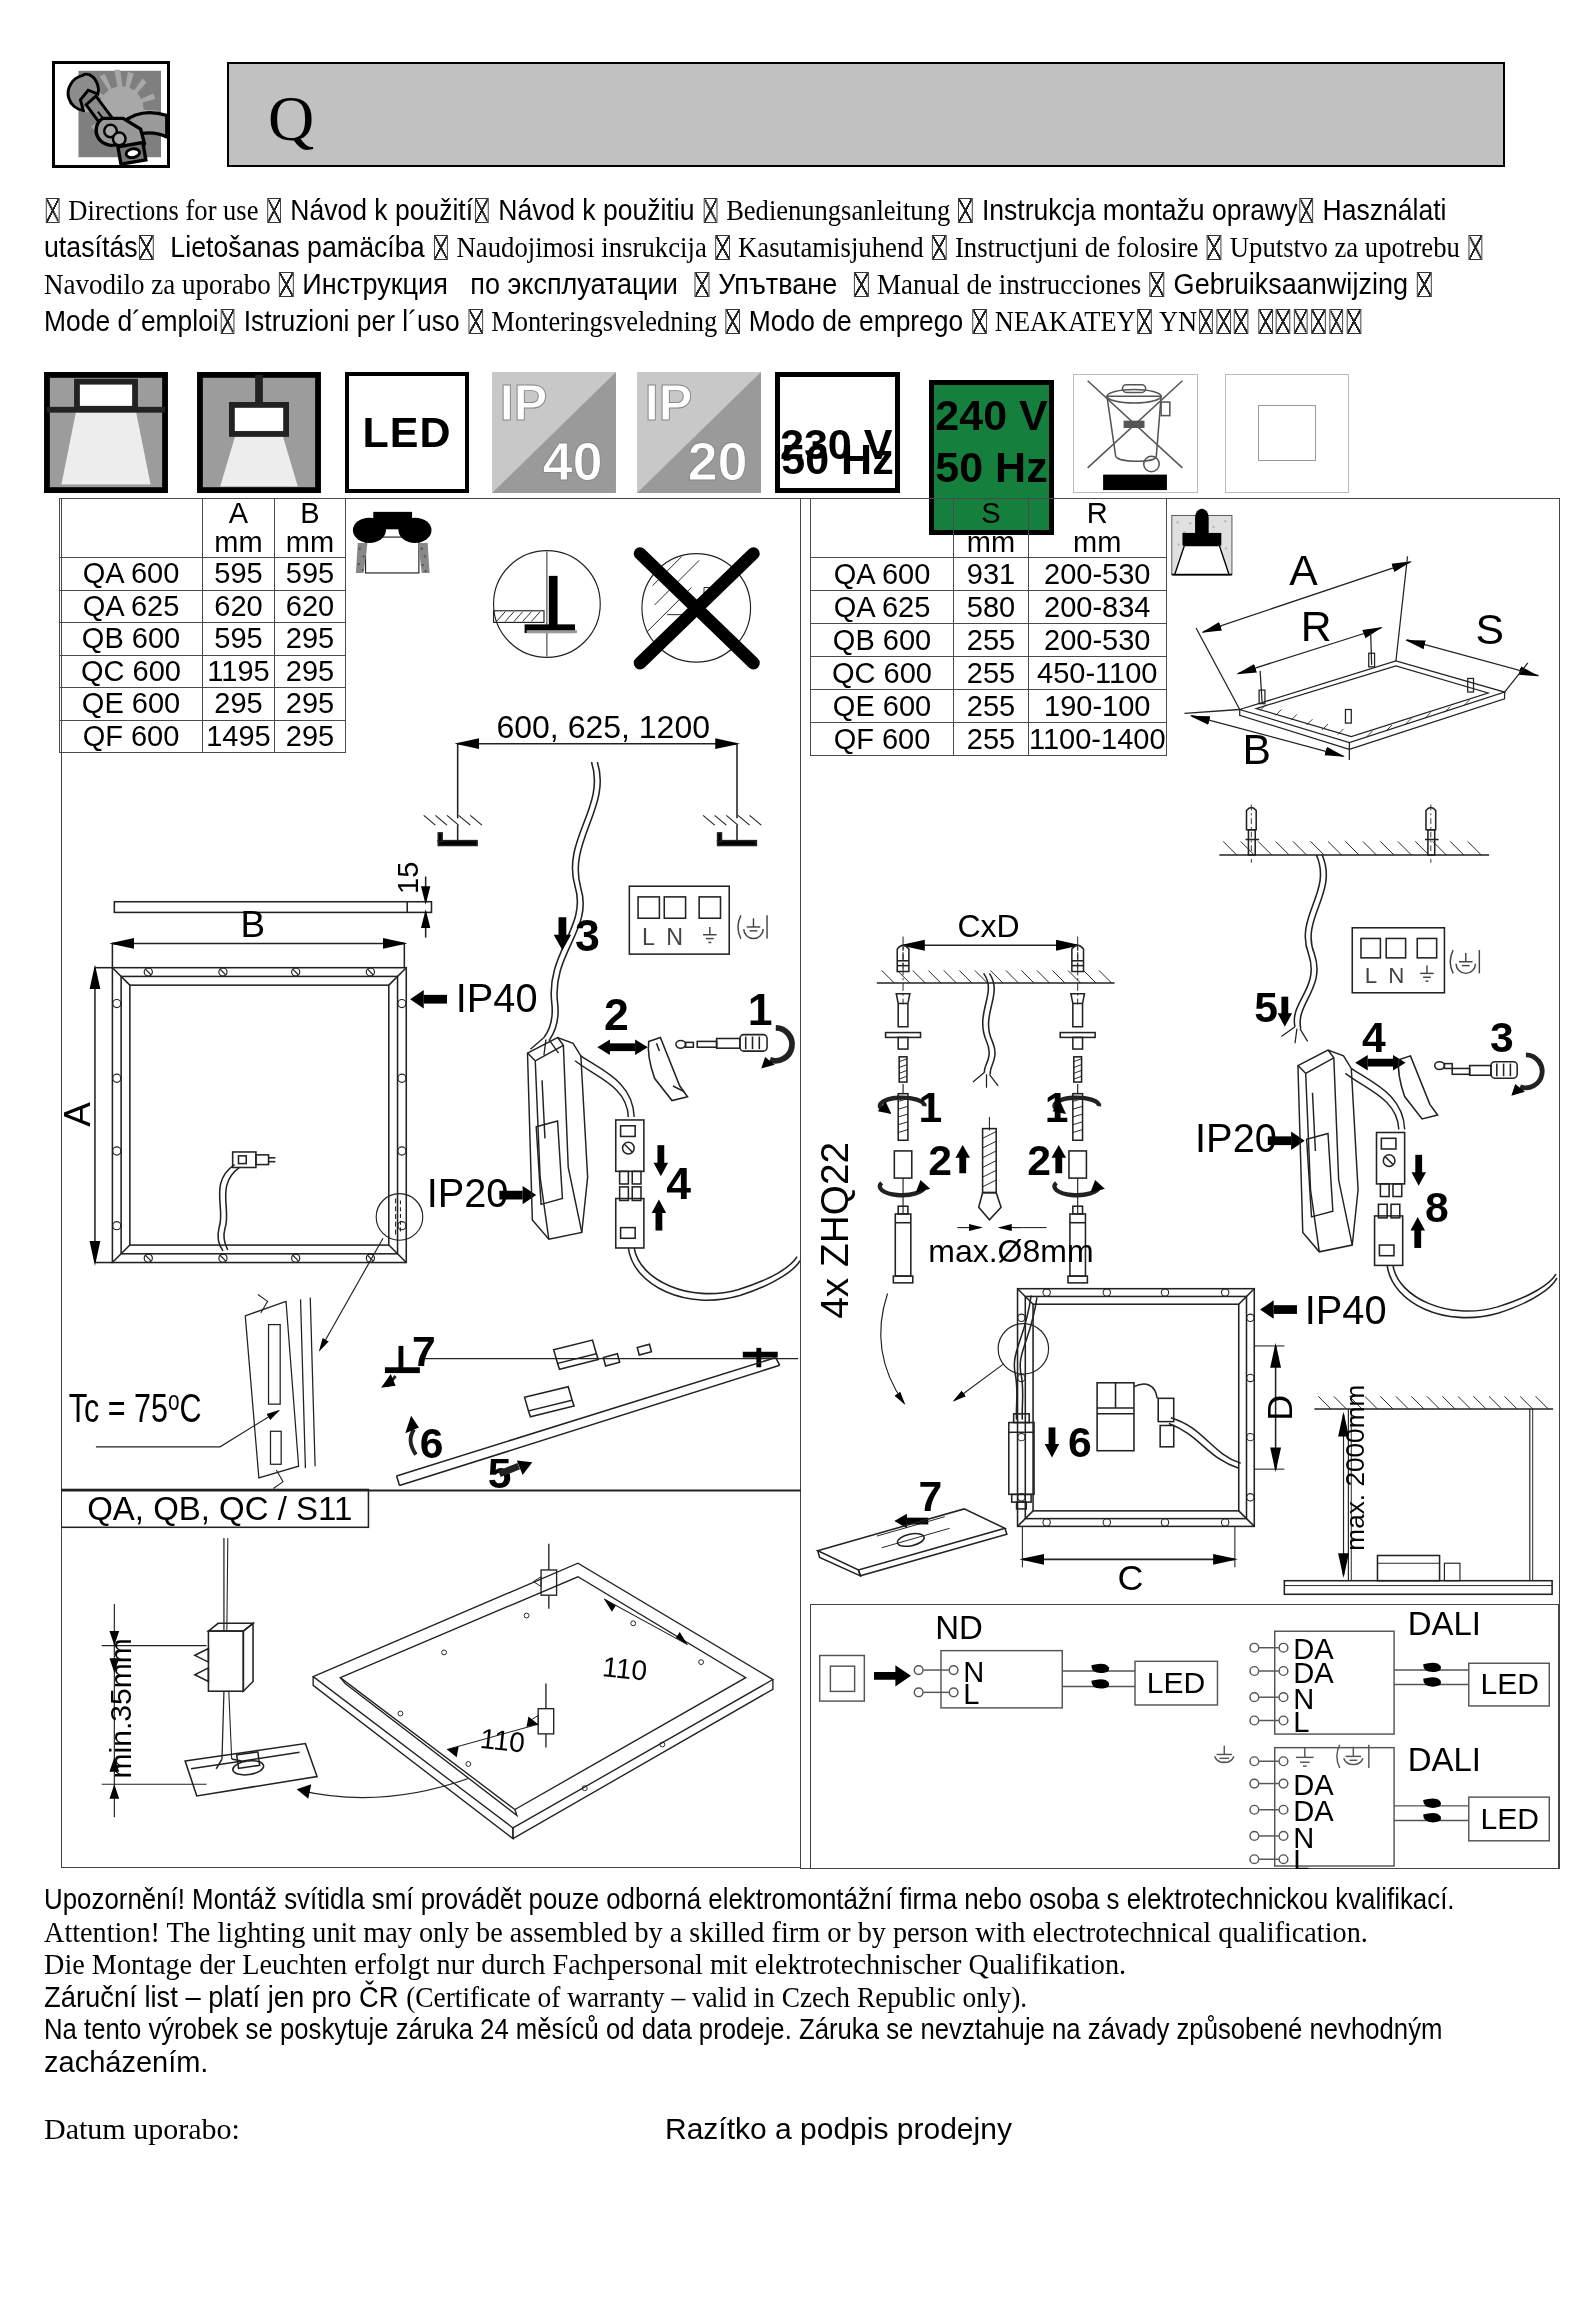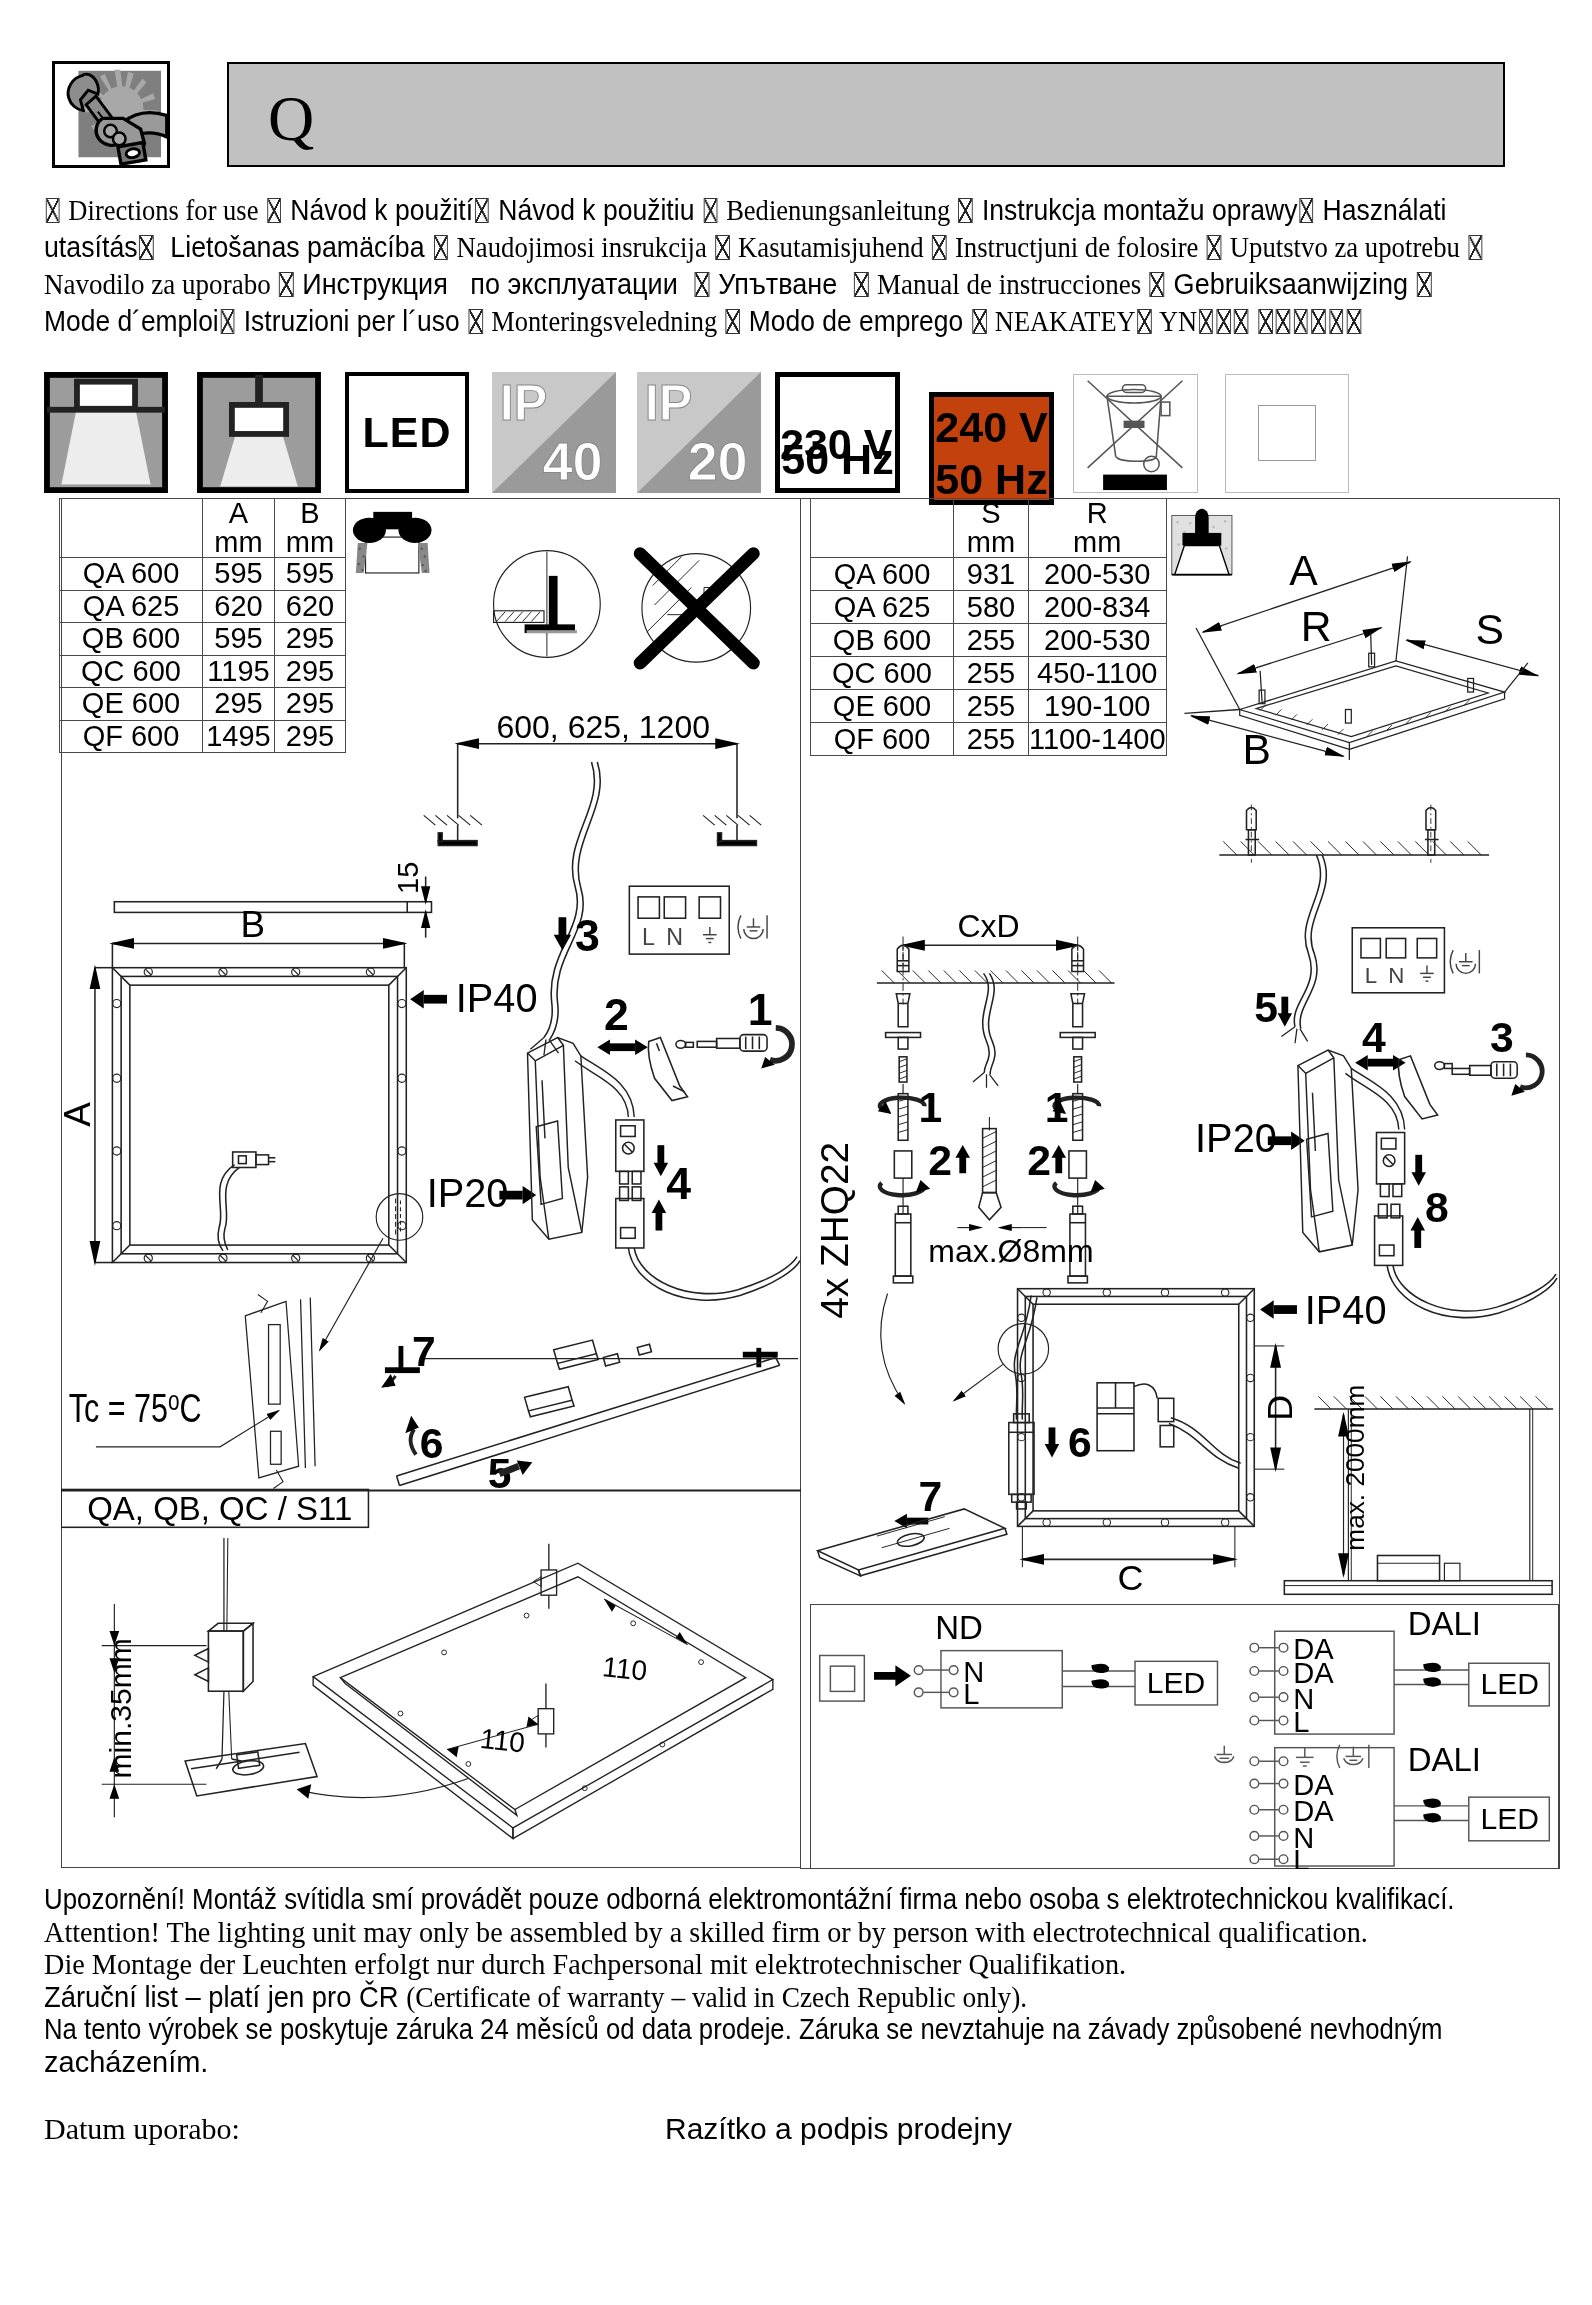--- a/index.html
+++ b/index.html
@@ -94,21 +94,21 @@
 <polygon points="128,0 128,125 0,125" fill="#9a9a9a"></polygon>
 <text x="8" y="50" font-size="52" font-weight="bold" fill="#fff" stroke="#888" stroke-width="1">IP</text>
 <text x="52" y="112" font-size="56" font-weight="bold" fill="#fff" stroke="#888" stroke-width="1">20</text>
 </svg></div>
 
 <div class="abs" style="left:775px;top:372px;width:125px;height:121px;border:5.8px solid #000;box-sizing:border-box;background:#fff;">
  <div class="abs" style="left:0;top:5.8px;width:100%;font-size:43px;font-weight:bold;margin-top:37px;">230 V</div>
  <div class="abs" style="left:0;top:58px;width:100%;text-align:center;font-size:43px;font-weight:bold;">50 Hz</div>
 </div>
 
-<div class="abs" style="left:929px;top:392px;width:125px;height:113px;border:5.8px solid #000;box-sizing:border-box;background:#c2410c;">
+<div class="abs" style="left:929px;top:380px;width:125px;height:155px;border:5.8px solid #000;box-sizing:border-box;background:#15803d;">
  <div class="abs" style="left:0;top:5.8px;width:100%;text-align:center;font-size:43px;font-weight:bold;">240 V</div>
  <div class="abs" style="left:0;top:58px;width:100%;text-align:center;font-size:43px;font-weight:bold;">50 Hz</div>
 </div>
 
 <div class="abs" style="left:1073px;top:374px;width:123px;height:117px;border:1px solid #bbb;background:#fff;">
 <svg width="123" height="117" viewBox="0 0 127 121">
  <g stroke="#555" stroke-width="1.6" fill="none">
   <line x1="14" y1="6" x2="112" y2="96"></line>
         <line x1="112" y1="6" x2="14" y2="96"></line>
   <path d="M34,22 L90,22 L85,84 C85,91 46,91 43,84 Z"></path>

